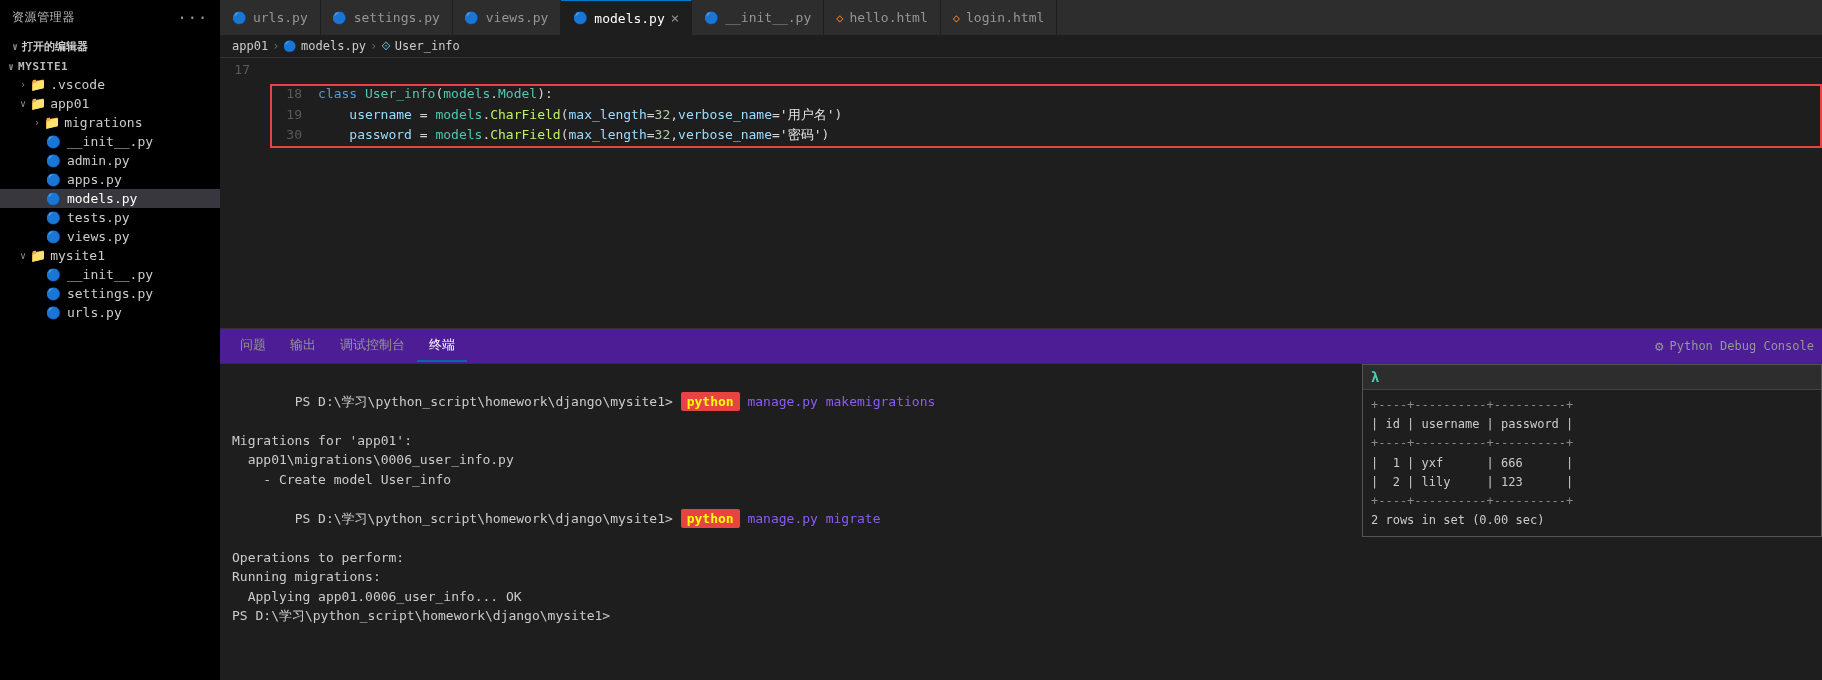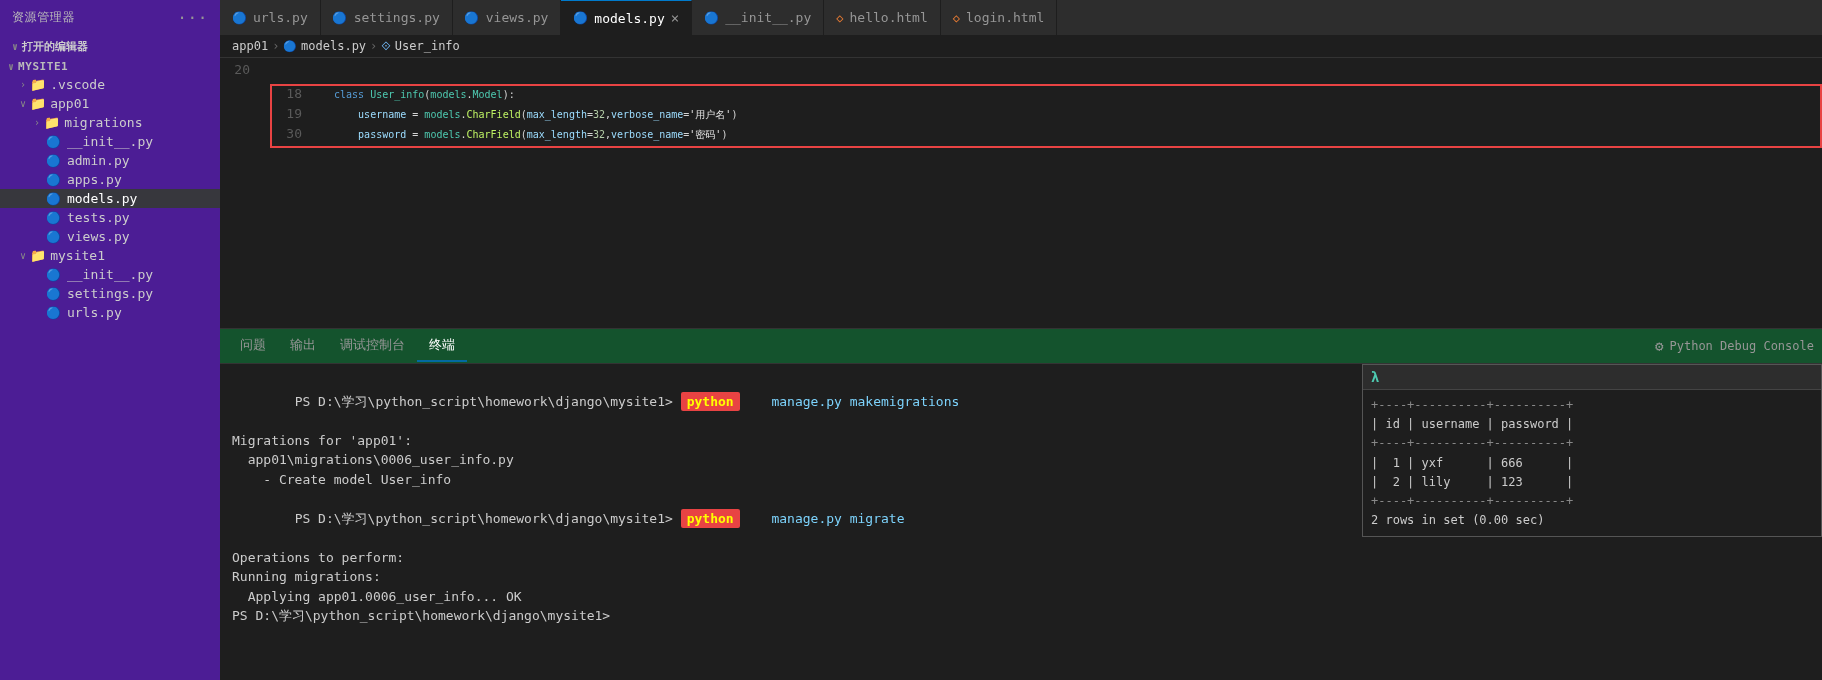--- a/index.html
+++ b/index.html
@@ -10,21 +10,21 @@
       font-size: 13px;
       width: 1822px;
       height: 680px;
       overflow: hidden;
       display: flex;
     }
 
     
     .sidebar {
       width: 220px;
-      background: #4c1d95;
+      background: #000000;
       display: flex;
       flex-direction: column;
       flex-shrink: 0;
       height: 680px;
       overflow: hidden;
     }
     .sidebar-header {
       display: flex;
       justify-content: space-between;
       align-items: center;
@@ -146,23 +146,22 @@
     .line-num {
       width: 42px;
       text-align: right;
       color: #5a5a5a;
       padding-right: 16px;
       font-size: 13px;
       flex-shrink: 0;
     }
     .code-content {
       flex: 1;
-      font-size: 10px;
+      font-size: 13px;
       white-space: pre;
-      margin-left: 16px;
     }
     
     .kw { color: #569cd6; }
     .cls { color: #4ec9b0; }
     .fn { color: #bef264; }
     .str { color: #e5e5e5; }
     .cn { color: #4ec9b0; }
     .var { color: #9cdcfe; }
     .num { color: #b5cea8; }
     .plain { color: #d4d4d4; }
@@ -171,21 +170,21 @@
     .panel-area {
       height: 340px;
       border-top: 1px solid #333;
       display: flex;
       flex-direction: column;
       background: #1e1e1e;
     }
     .panel-tabs {
       display: flex;
       align-items: center;
-      background: #14532d;
+      background: #4c1d95;
       height: 35px;
       padding: 0 8px;
       border-bottom: 1px solid #333;
       justify-content: space-between;
     }
     .panel-tab-group {
       display: flex;
       gap: 0;
     }
     .panel-tab {
@@ -213,21 +212,21 @@
     .terminal-content {
       flex: 1;
       padding: 8px 12px;
       font-size: 13px;
       color: #cccccc;
       overflow: hidden;
       position: relative;
     }
     .term-line { line-height: 1.5; white-space: pre-wrap; }
     .prompt { color: #cccccc; }
-    .cmd-text { color: #7dd3fc; padding-left: 24px; }
+    .cmd-text { color: #8b5cf6; }
 
     
     .mysql-popup {
       position: absolute;
       right: 0;
       top: 0;
       width: 460px;
       background: #1e1e1e;
       border: 1px solid #555;
       font-size: 12px;
@@ -377,21 +376,21 @@
     <span class="item-icon py" style="color:#75beff;font-size:11px;">🔵</span>
     <span>models.py</span>
     <span class="sep"> › </span>
     <span style="color:#75beff;">⟐</span>
     <span>User_info</span>
   </div>
 
   <div class="editor-area">
 
     <div class="code-line">
-      <span class="line-num">20</span>
+      <span class="line-num">17</span>
       <span class="code-content"></span>
     </div>
 
     <div style="border: 2px solid #e84343; margin: 2px 0; margin-left: 50px;">
 
       <div class="code-line">
         <span class="line-num">18</span>
         <span class="code-content"><span class="kw">class</span> <span class="cls">User_info</span><span class="plain">(</span><span class="cn">models</span><span class="plain">.</span><span class="cn">Model</span><span class="plain">):</span></span>
       </div>
 

